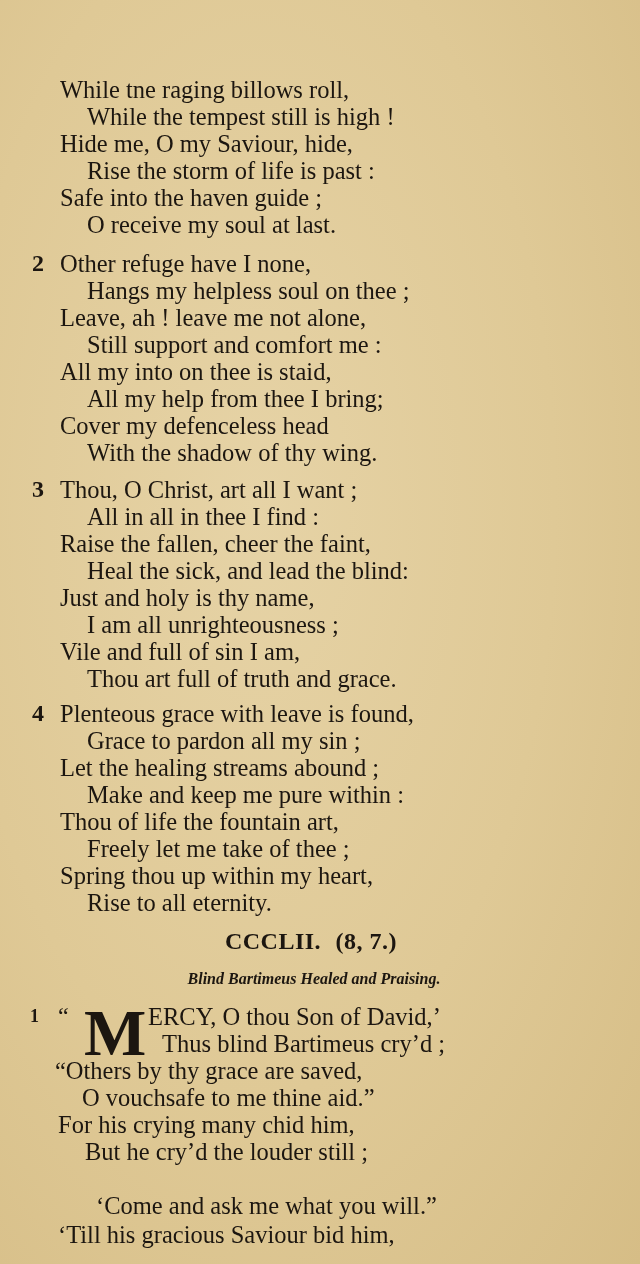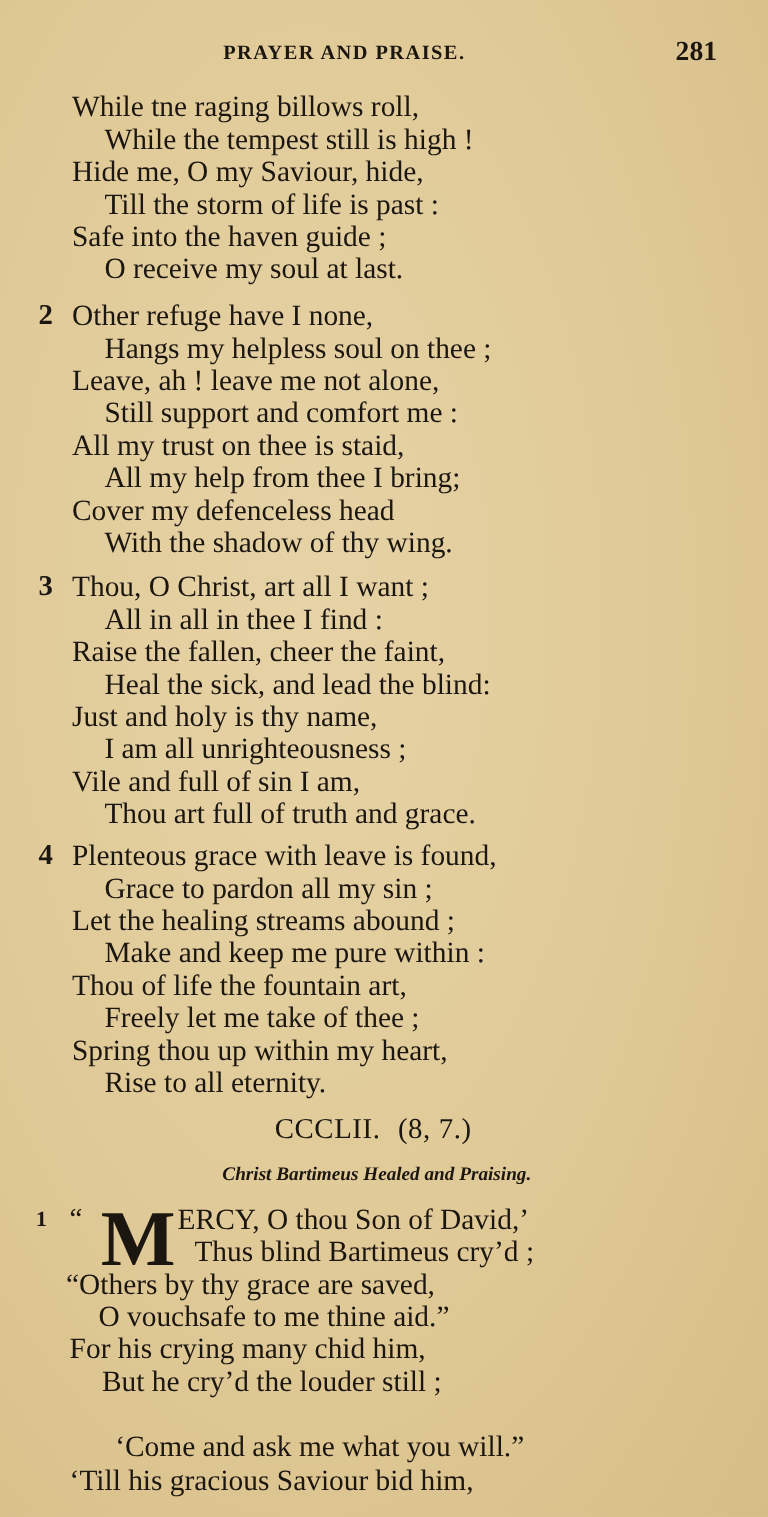--- a/index.html
+++ b/index.html
@@ -29,59 +29,55 @@
     }
     .l1 { left: 60px; }
     .l2 { left: 87px; }
     .num {
       position: absolute; left: 32px; font-size: 24px; font-weight: bold; line-height: 27px;
     }
     .hymn-number {
       position: absolute; top: 928px; left: 0; width: 640px; text-align: center;
       font-size: 24px; letter-spacing: 0.5px;
     }
-    .hymn-number span { margin-left: -18px; }
+    .hymn-number span { margin-left: -18px; font-weight: bold; }
     .hymn-subtitle {
       position: absolute; top: 970px; left: 0; width: 640px; text-align: center;
       font-size: 16px; font-style: italic; font-weight: bold;
     }
     .hymn-subtitle span { margin-left: -12px; }
     .dropcap {
       position: absolute; left: 84px; top: 1003px;
       font-size: 66px; line-height: 60px; font-weight: bold;
     }
     .open-quote { position: absolute; left: 58px; top: 1003px; font-size: 24px; line-height: 27px; }
     .margin-mark { position: absolute; font-size: 22px; font-weight: bold; line-height: 27px; }
   </style>
 </head>
 <body>
 
 <div class="page">
 
-  <div class="running-head">
-    <span class="running-title">PRAYER AND PRAISE.</span>
-    <span class="page-number">281</span>
-  </div>
 
   <div>
     <div class="line l1" style="top:76px">While tne raging billows roll,</div>
     <div class="line l2" style="top:103px">While the tempest still is high !</div>
     <div class="line l1" style="top:130px">Hide me, O my Saviour, hide,</div>
-    <div class="line l2" style="top:157px">Till the storm of life is past :</div>
+    <div class="line l2" style="top:157px">Rise the storm of life is past :</div>
     <div class="line l1" style="top:184px">Safe into the haven guide ;</div>
     <div class="line l2" style="top:211px">O receive my soul at last.</div>
   </div>
 
   <div>
     <div class="num" style="top:250px">2</div>
     <div class="line l1" style="top:250px">Other refuge have I none,</div>
     <div class="line l2" style="top:277px">Hangs my helpless soul on thee ;</div>
     <div class="line l1" style="top:304px">Leave, ah ! leave me not alone,</div>
     <div class="line l2" style="top:331px">Still support and comfort me :</div>
-    <div class="line l1" style="top:358px">All my trust on thee is staid,</div>
+    <div class="line l1" style="top:358px">All my into on thee is staid,</div>
     <div class="line l2" style="top:385px">All my help from thee I bring;</div>
     <div class="line l1" style="top:412px">Cover my defenceless head</div>
     <div class="line l2" style="top:439px">With the shadow of thy wing.</div>
   </div>
 
   <div>
     <div class="num" style="top:476px">3</div>
     <div class="line l1" style="top:476px">Thou, O Christ, art all I want ;</div>
     <div class="line l2" style="top:503px">All in all in thee I find :</div>
     <div class="line l1" style="top:530px">Raise the fallen, cheer the faint,</div>
@@ -102,21 +98,21 @@
     <div class="line l2" style="top:835px">Freely let me take of thee ;</div>
     <div class="line l1" style="top:862px">Spring thou up within my heart,</div>
     <div class="line l2" style="top:889px">Rise to all eternity.</div>
   </div>
 
   <div class="hymn-number">
     <span>CCCLII.</span>
     <span style="margin-left:8px">(8, 7.)</span>
   </div>
   <div class="hymn-subtitle">
-    <span>Christ Bartimeus Healed and Praising.</span>
+    <span>Blind Bartimeus Healed and Praising.</span>
   </div>
 
   <div>
     <div class="margin-mark" style="left:30px; top:1003px; font-size:18px;">1</div>
     <div class="open-quote">“</div>
     <div class="dropcap">M</div>
     <div class="line" style="left:148px; top:1003px">ERCY, O thou Son of David,’</div>
     <div class="line" style="left:162px; top:1030px">Thus blind Bartimeus cry’d ;</div>
     <div class="line" style="left:55px; top:1057px">“Others by thy grace are saved,</div>
     <div class="line" style="left:82px; top:1084px">O vouchsafe to me thine aid.”</div>

